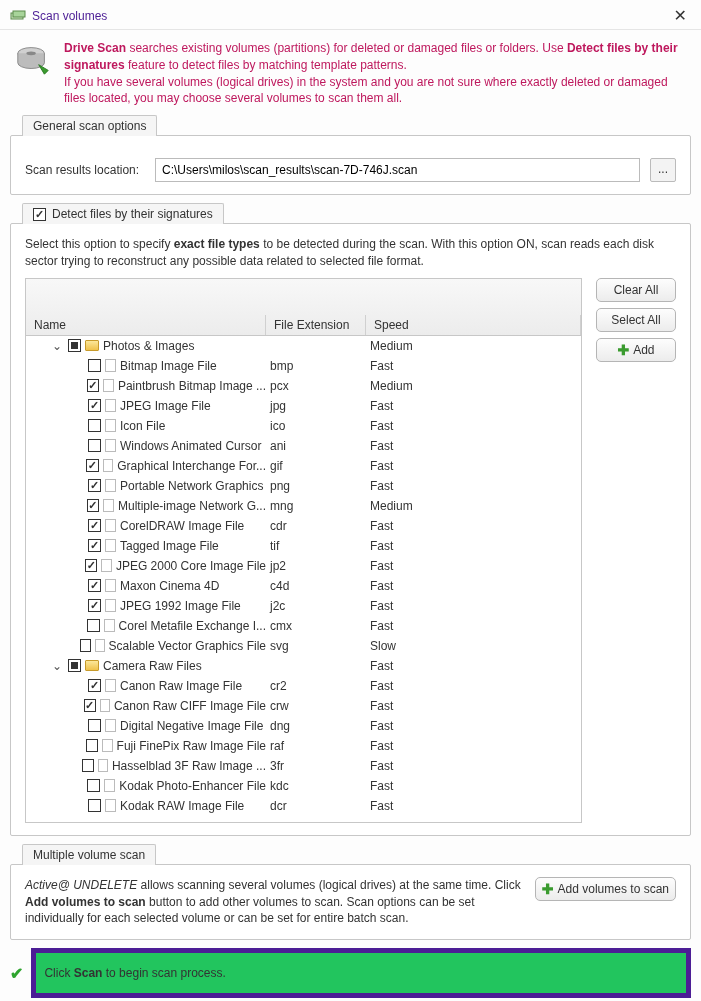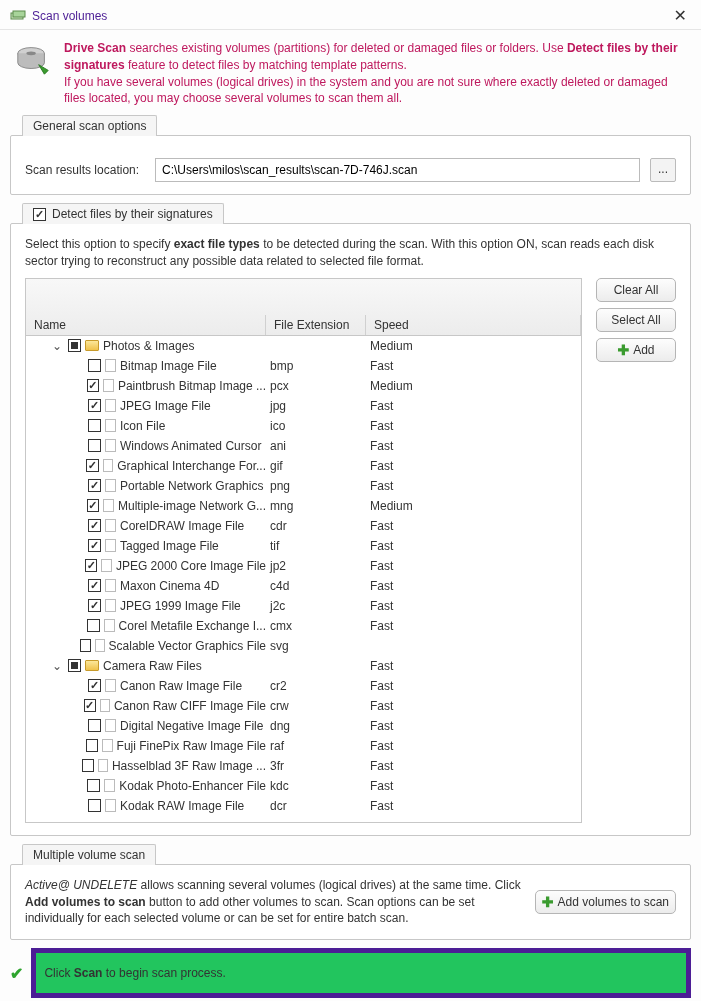--- a/index.html
+++ b/index.html
@@ -44,21 +44,21 @@
 .indent1 { width: 18px; }
 .indent2 { width: 38px; }
 .mixed-box { width: 13px; height: 13px; border: 1px solid #333; background: #fff; display: inline-flex; align-items: center; justify-content: center; }
 .mixed-box::after { content: ""; width: 7px; height: 7px; background: #333; }
 .folder-icon { width: 14px; height: 11px; background: linear-gradient(#fce79a,#f0c24b); border: 1px solid #c89b2a; border-radius: 1px; display:inline-block;}
 .file-icon { width: 11px; height: 13px; border: 1px solid #bbb; background: #fff; display:inline-block; position:relative;}
 .side-btns { width: 80px; display: flex; flex-direction: column; gap: 6px; }
 .btn { border: 1px solid #b5b5b5; background: linear-gradient(#fdfdfd,#ececec); padding: 4px 6px; border-radius: 5px; text-align: center; cursor: default; }
 .btn.add { display: flex; align-items: center; justify-content: center; gap: 4px; }
 .plus-icon { color: #3a9b2f; font-weight: bold; font-size: 14px; line-height: 1; }
-.mvs-body { display: flex; gap: 4px; align-items: center; }
+.mvs-body { display: flex; gap: 4px; align-items: flex-start; }
 .mvs-text { flex: 1; line-height: 1.4; }
 .hint-bar { margin: 6px 10px; display: flex; align-items: center; gap: 8px; }
 .hint-box { flex: 1; border: 5px solid #4c1d95; padding: 13px 8px; background: #22c55e; }
 .green-check { color: #2fa52f; font-size: 16px; font-weight: bold; }
 .ctrl-line { text-align: right; padding: 4px 14px 8px; display:flex; justify-content:flex-end; align-items:center; gap:6px;}
 .sig-desc { margin-bottom: 8px; line-height: 1.4; }
 .drive-svg { width:38px; height:38px; }
 </style>
 </head>
 <body>
@@ -284,21 +284,21 @@
                 <div class="c-speed">Fast</div>
               </div>
             </div>
             <div class="row">
               <div class="cells">
                 <div class="c-name">
                   <span class="indent2"></span>
                   <span class="expander"></span>
                   <span class="chk checked"></span>
                   <span class="file-icon"></span>
-                  <span>JPEG 1999 Image File</span>
+                  <span>JPEG 1992 Image File</span>
                 </div>
                 <div class="c-ext">j2c</div>
                 <div class="c-speed">Fast</div>
               </div>
             </div>
             <div class="row">
               <div class="cells">
                 <div class="c-name">
                   <span class="indent2"></span>
                   <span class="expander"></span>
@@ -313,20 +313,21 @@
             <div class="row">
               <div class="cells">
                 <div class="c-name">
                   <span class="indent2"></span>
                   <span class="expander"></span>
                   <span class="chk"></span>
                   <span class="file-icon"></span>
                   <span>Scalable Vector Graphics File</span>
                 </div>
                 <div class="c-ext">svg</div>
+                <div class="c-speed">Slow</div>
               </div>
             </div>
             <div class="row">
               <div class="cells">
                 <div class="c-name">
                   <span class="indent1"></span>
                   <span class="expander">⌄</span>
                   <span class="mixed-box"></span>
                   <span class="folder-icon"></span>
                   <span>Camera Raw Files</span>

